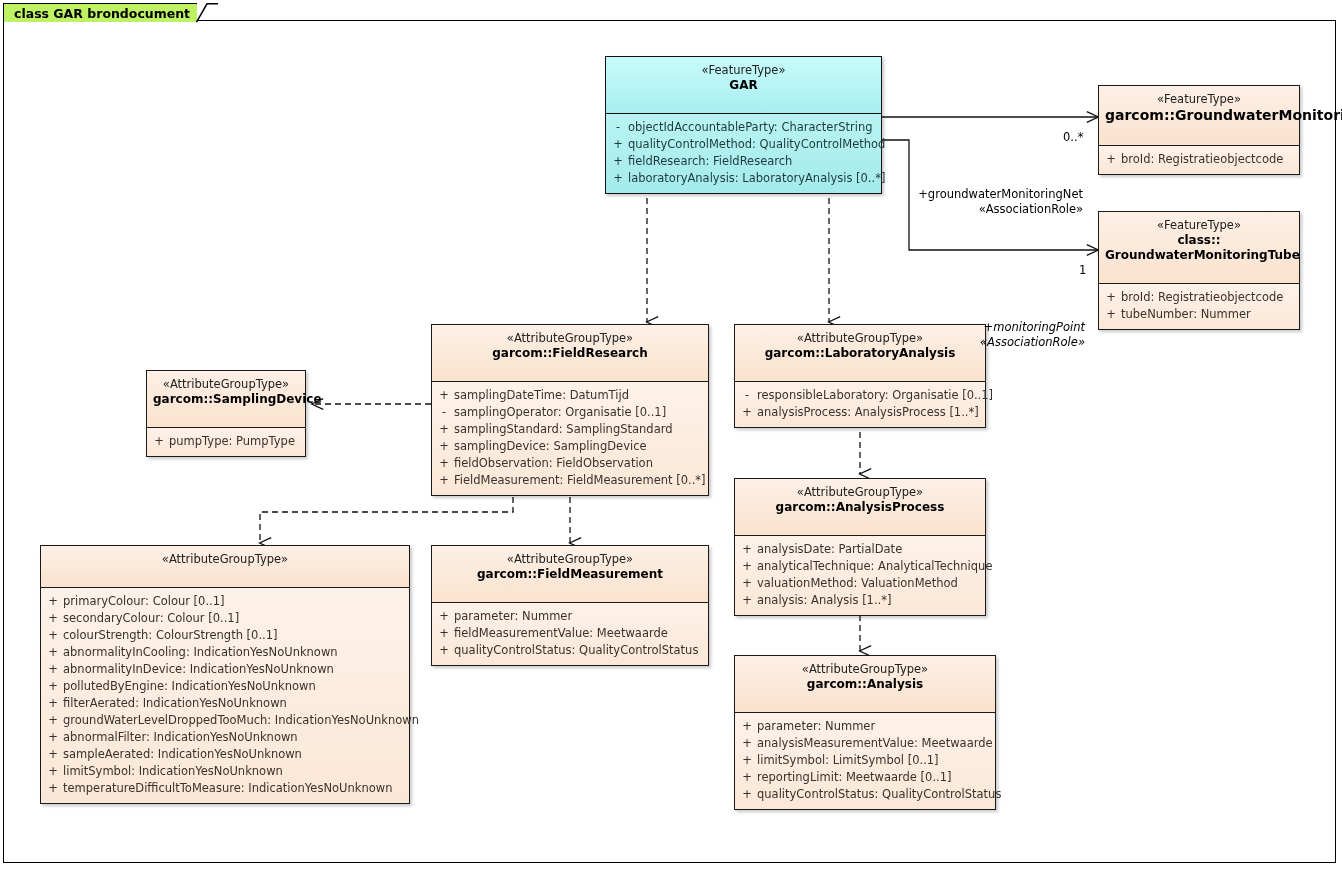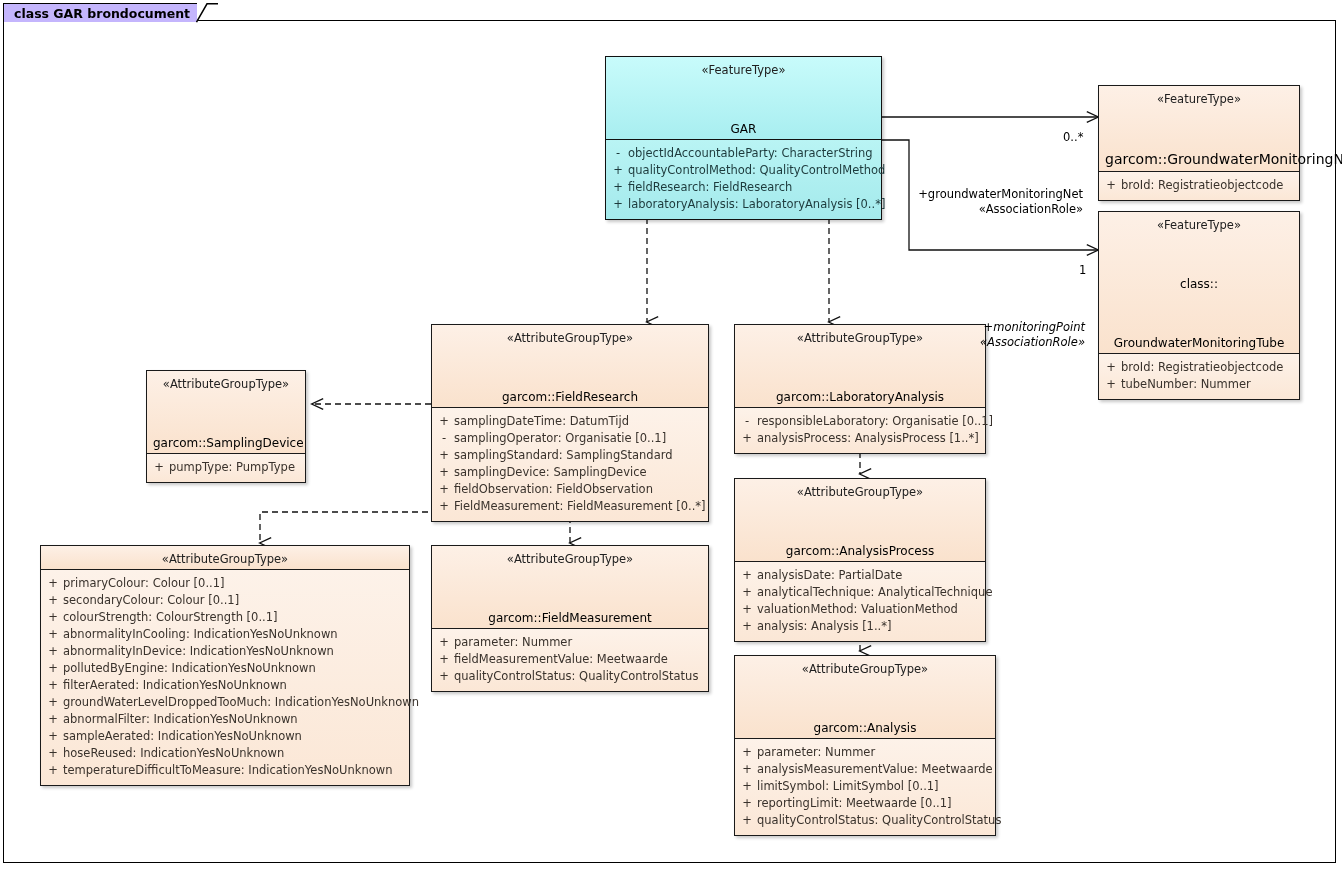--- a/index.html
+++ b/index.html
@@ -30,21 +30,21 @@
     background: transparent;
   }
   .title-tab {
     position: absolute;
     left: 3px;
     top: 3px;
     height: 19px;
     box-sizing: border-box;
     border-left: 1.5px solid #000;
     border-top: 1.5px solid #000;
-    background: #c4b5fd;
+    background: #bef264;
     z-index: 6;
   }
   .title-tab .tab-body {
     position: relative;
     height: 19px;
     padding: 0 8px 0 10px;
     display: flex;
     align-items: center;
     font-size: 12.5px;
     font-weight: bold;
@@ -74,35 +74,34 @@
   
   .uml {
     position: absolute;
     box-sizing: border-box;
     border: 1.2px solid #1a1a1a;
     background: #fbe6d4;
     z-index: 3;
     box-shadow: 2px 2px 3px rgba(0,0,0,0.22);
   }
   .uml .head {
-    padding: 6px 6px 2px 6px;
+    padding: 6px 6px 20px 6px;
     text-align: center;
     line-height: 1.28;
     background: linear-gradient(to bottom, #fdf0e6 0%, #fae2cd 100%);
     border-bottom: 1.2px solid #1a1a1a;
   }
   .uml .stereo {
     font-size: 11.5px;
     color: #202020;
   }
   .uml .cname {
     font-size: 12px;
-    font-weight: normal;
+    font-weight: bold;
     color: #000;
-    margin-top: 44px;
   }
   .uml .attrs {
     padding: 5px 2px 6px 2px;
     background: linear-gradient(to bottom, #fdf2e9 0%, #fbe7d6 100%);
   }
   .uml .attr {
     display: flex;
     align-items: baseline;
     font-size: 11.5px;
     color: #39322c;
@@ -441,21 +440,21 @@
       <div class="attr">
         <span class="vis">+</span>
         <span class="txt">abnormalFilter: IndicationYesNoUnknown</span>
       </div>
       <div class="attr">
         <span class="vis">+</span>
         <span class="txt">sampleAerated: IndicationYesNoUnknown</span>
       </div>
       <div class="attr">
         <span class="vis">+</span>
-        <span class="txt">hoseReused: IndicationYesNoUnknown</span>
+        <span class="txt">limitSymbol: IndicationYesNoUnknown</span>
       </div>
       <div class="attr">
         <span class="vis">+</span>
         <span class="txt">temperatureDifficultToMeasure: IndicationYesNoUnknown</span>
       </div>
     </div>
   </div>
 
   <div class="uml" style="left:431px; top:545px; width:278px;">
     <div class="head">

